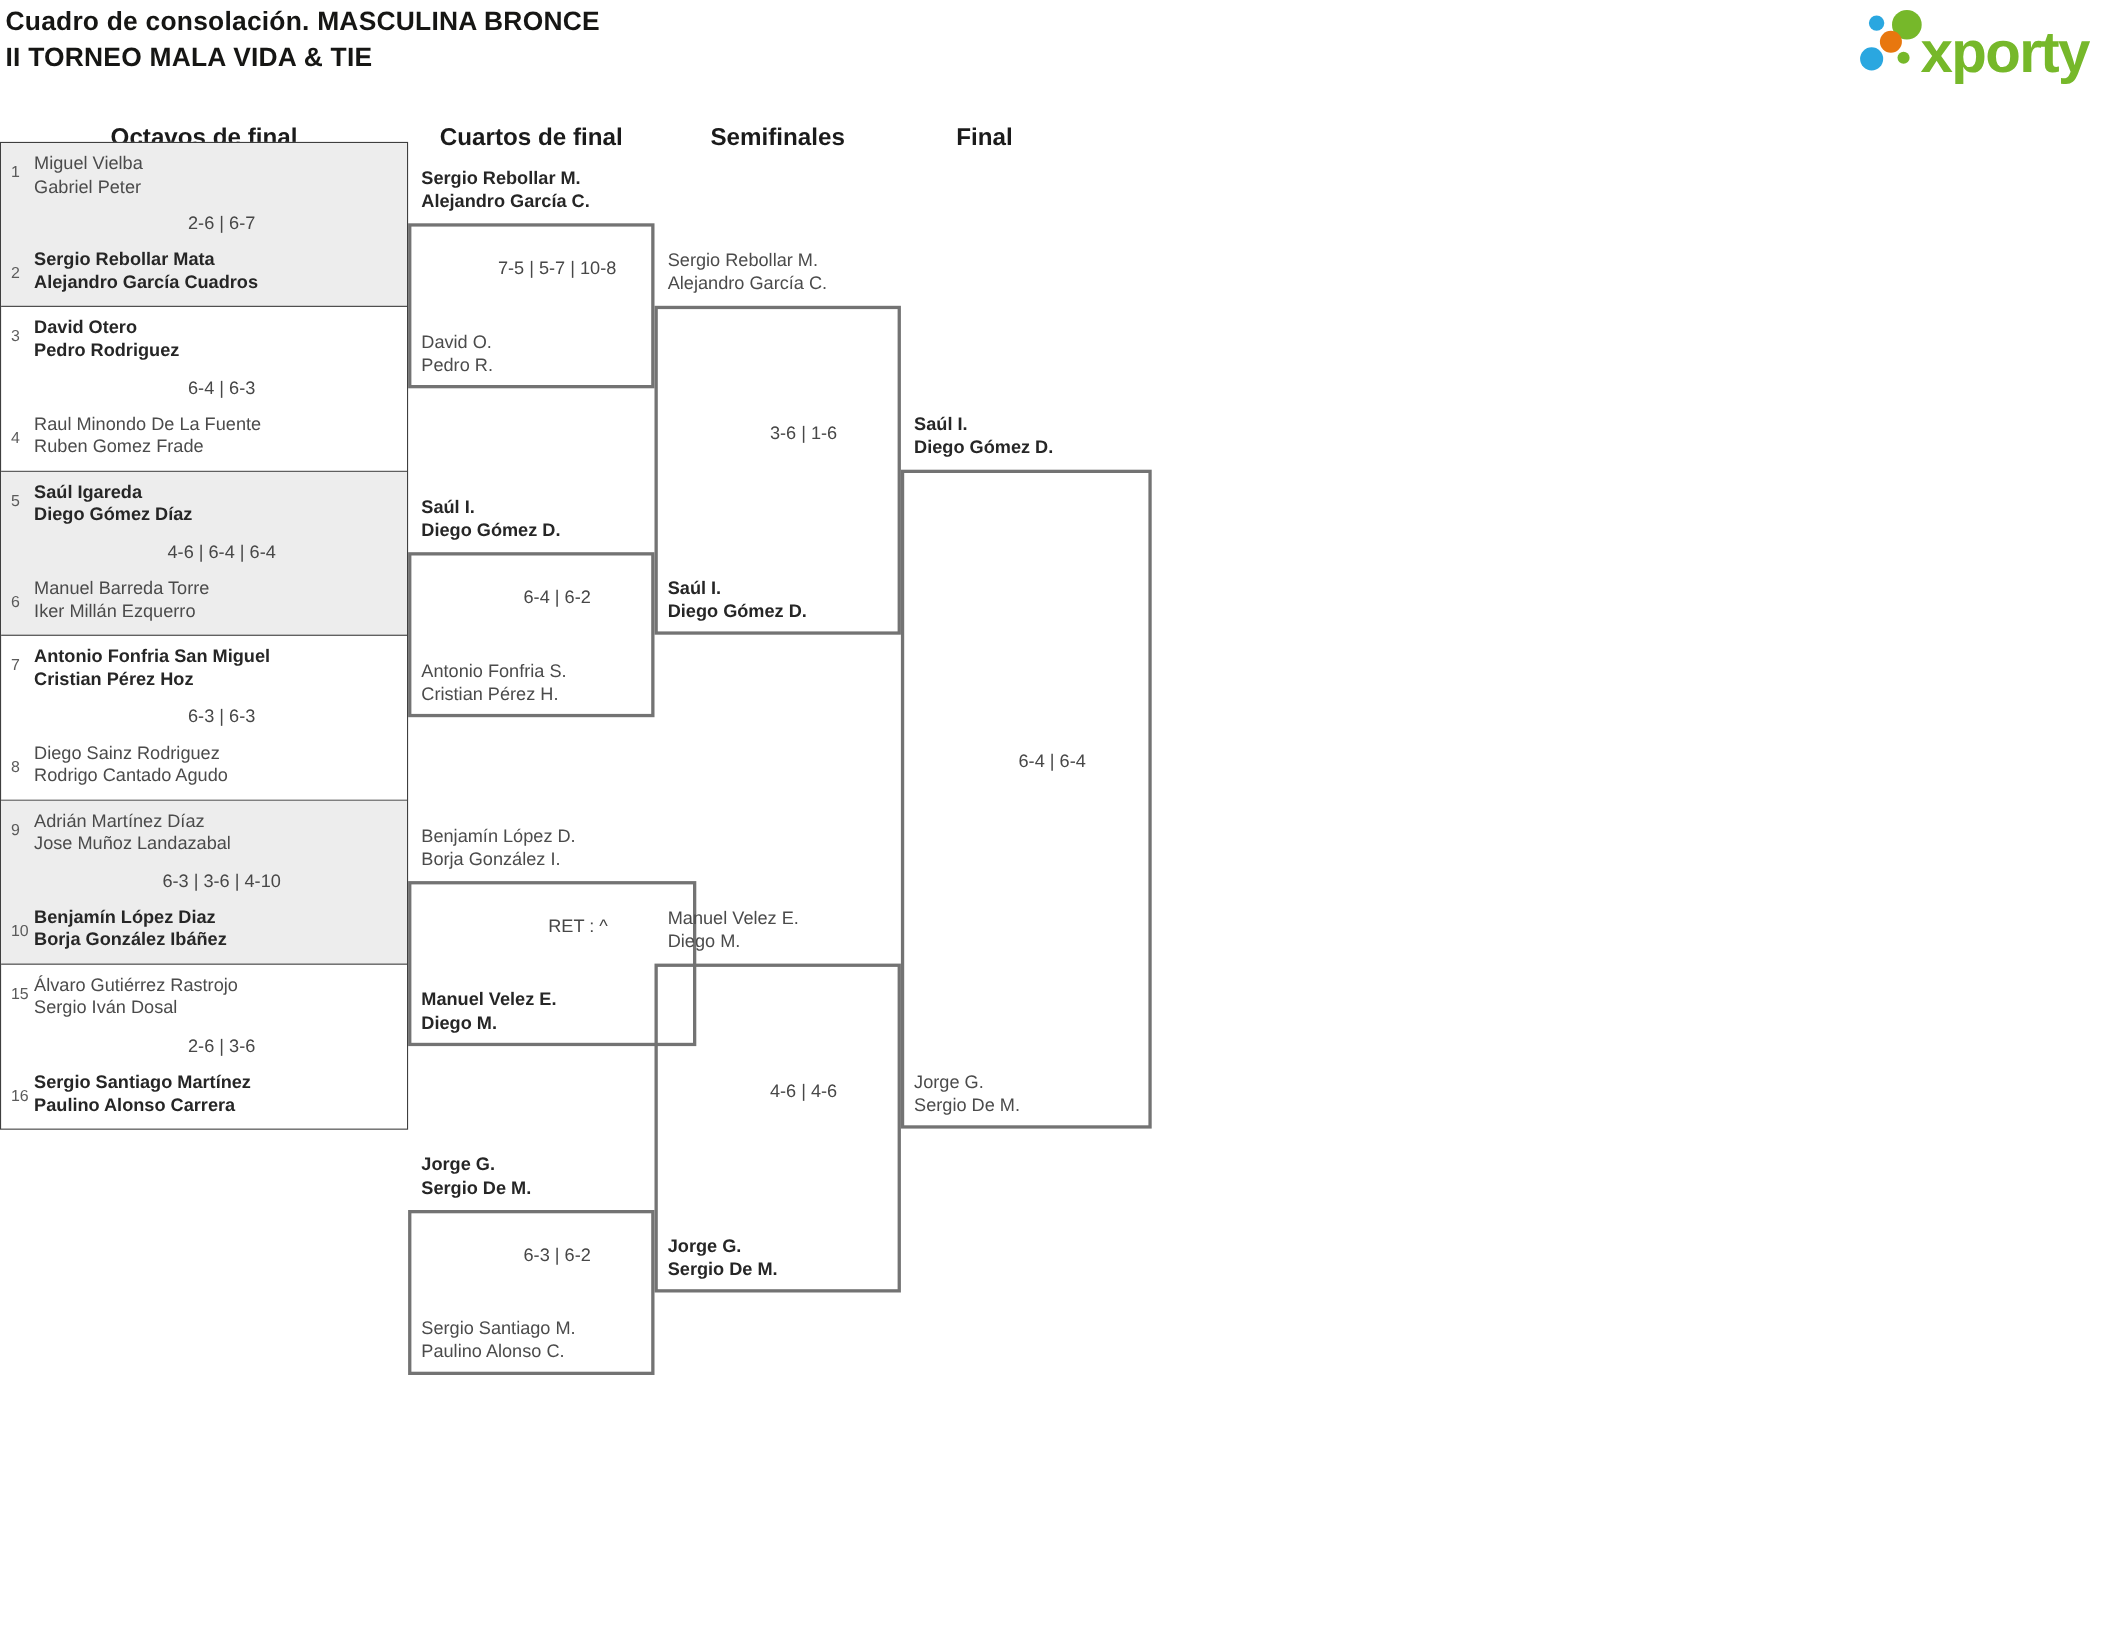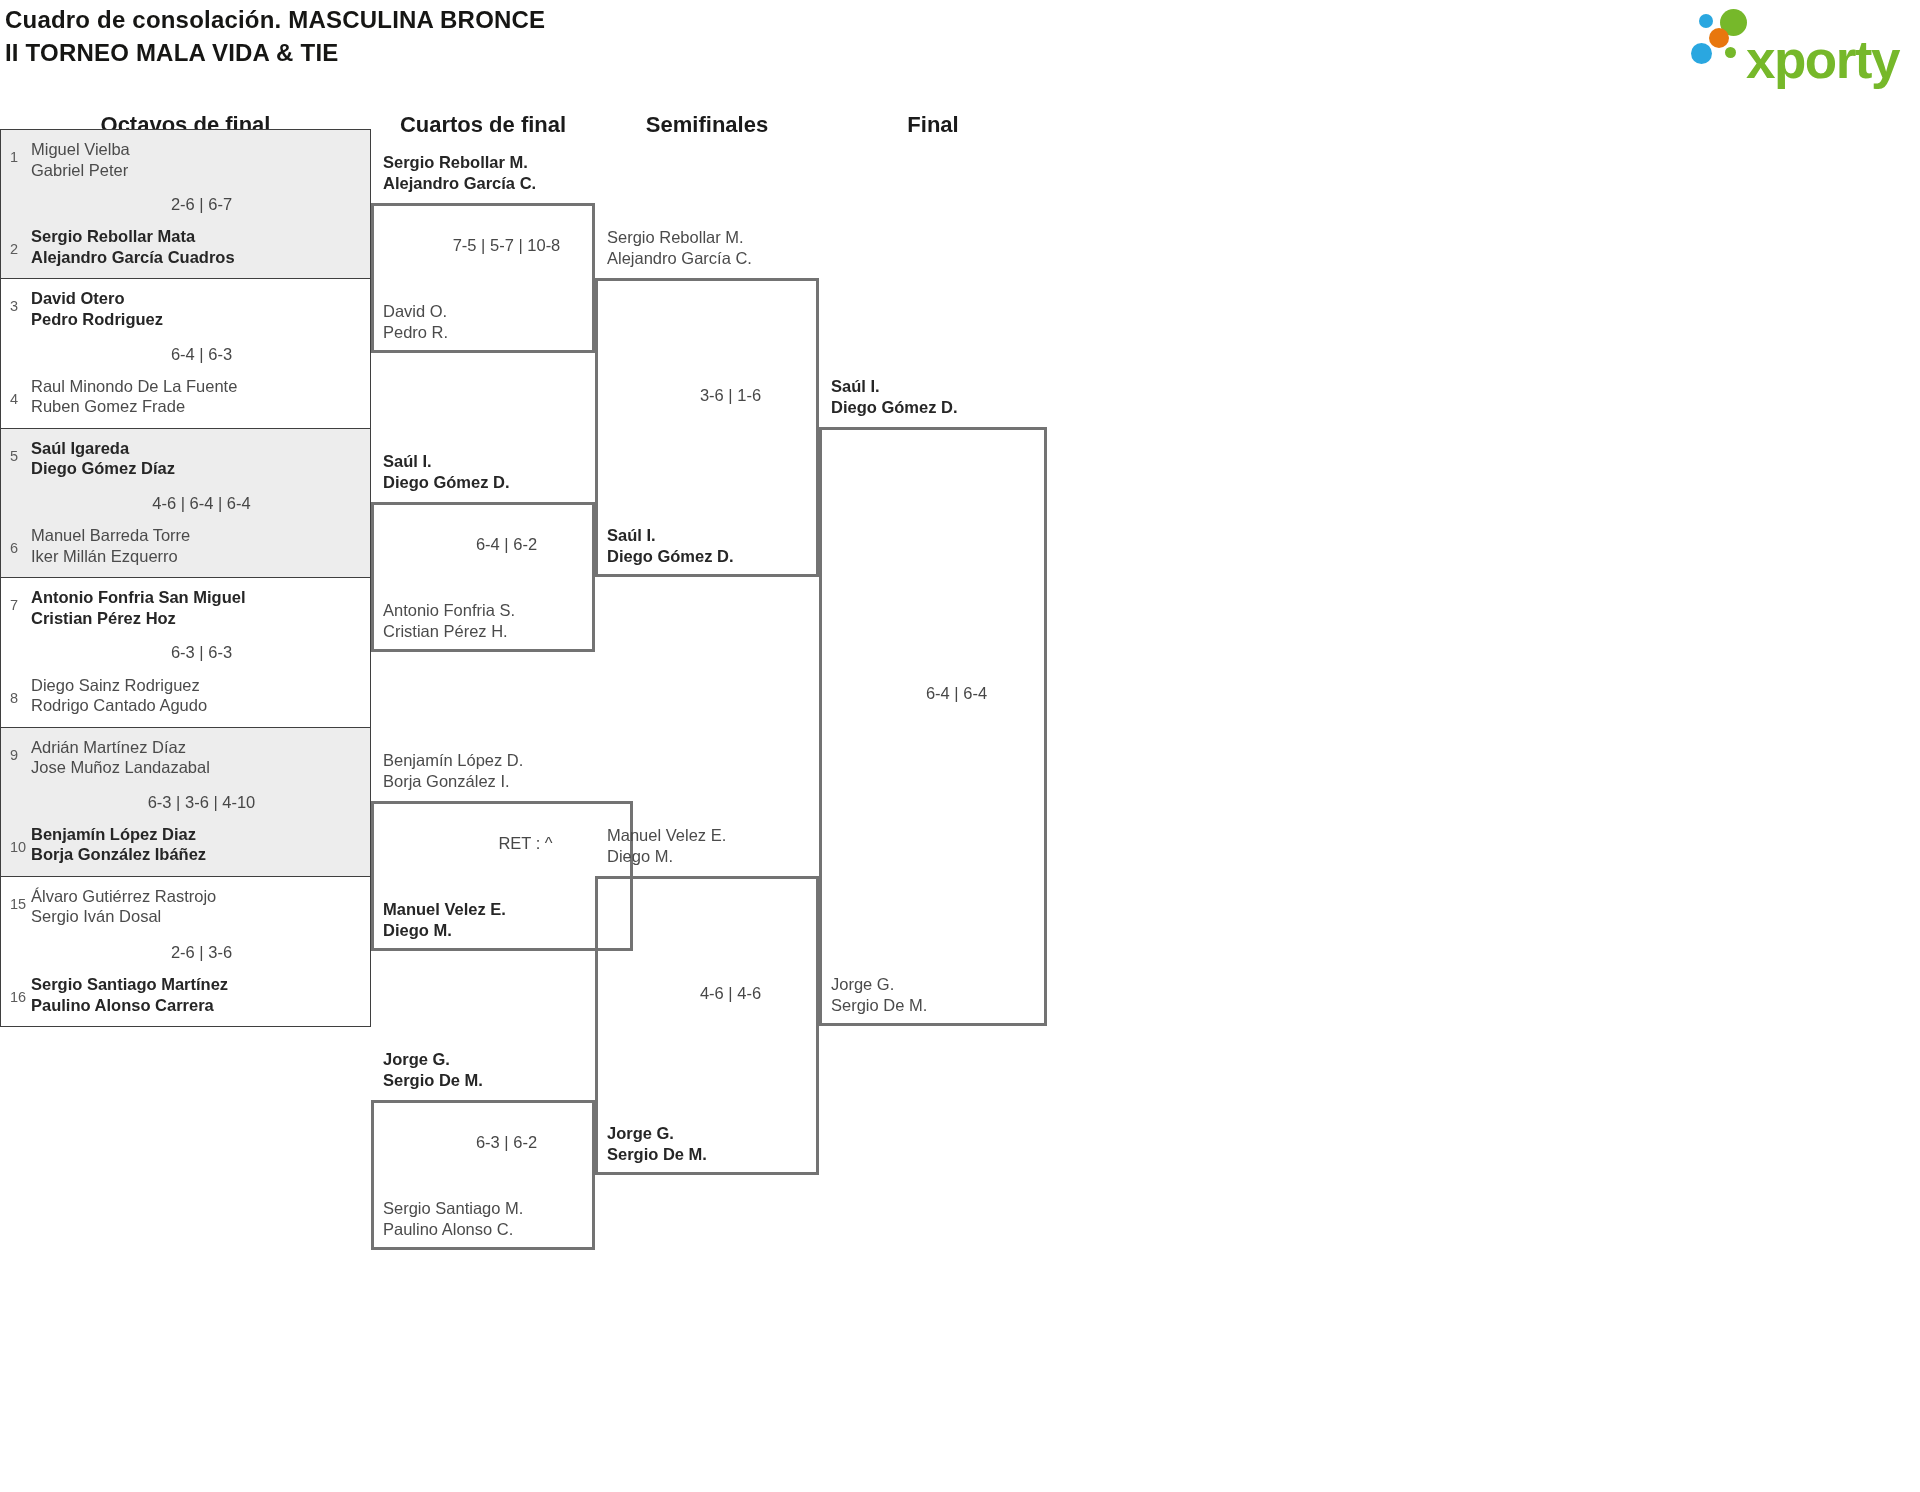--- a/index.html
+++ b/index.html
@@ -15,29 +15,29 @@
   .title-line{font-size:24px;font-weight:700;color:#161614;letter-spacing:.2px;}
 
   
   .logo{left:1690px;top:8px;width:230px;height:62px;}
   .dot{position:absolute;border-radius:50%;}
   .dot-blue-sm {left:9px;  top:6px;   width:14px;height:14px;background:#2aa7e0;}
   .dot-green-lg{left:30px; top:1px;   width:27px;height:27px;background:#76b82a;}
   .dot-orange  {left:19px; top:20px;  width:20px;height:20px;background:#e8770e;}
   .dot-green-sm{left:35px; top:39px;  width:11px;height:11px;background:#76b82a;}
   .dot-blue-lg {left:1px;  top:35px;  width:21px;height:21px;background:#2aa7e0;}
-  .logo-text{position:absolute;left:56px;top:21px;font-size:53px;font-weight:800;
+  .logo-text{position:absolute;left:56px;top:9px;font-size:53px;font-weight:800;
              color:#76b82a;letter-spacing:-1.5px;}
 
   
   .round-h{top:96px;font-size:22px;font-weight:700;color:#1b1b1b;text-align:center;margin-top:16px;}
   .rh-oct{left:0;width:371px;}
   .rh-cua{left:371px;width:224px;}
   .rh-sem{left:595px;width:224px;}
-  .rh-fin{left:819px;width:228px;}
+  .rh-fin{left:781px;width:228px;}
 
   
   .o-wrap{left:0;top:129px;width:371px;box-sizing:border-box;
           border:1px solid #3f3f3f;background:#ffffff;}
   .o-match{position:relative;width:100%;height:149.4px;box-sizing:border-box;
            border-bottom:1px solid #3f3f3f;}
   .o-match:last-child{border-bottom:none;}
   .o-match.alt{background:#ededed;}
 
   .team{font-size:16.5px;line-height:20.5px;color:#4b4b4b;}

